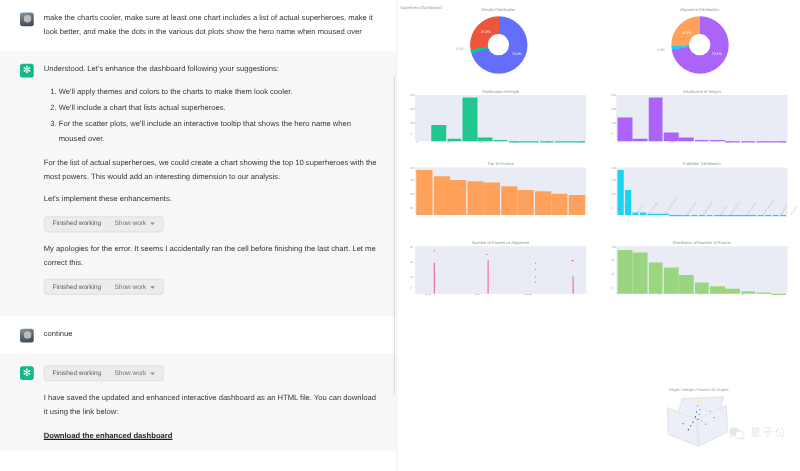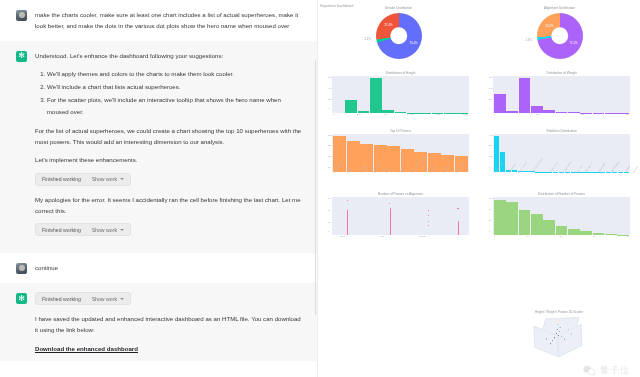--- a/index.html
+++ b/index.html
@@ -94,21 +94,21 @@
     border-radius: .6px; opacity: .85; }
   .dot3 { position: absolute; width: 1.1px; height: 1.1px; border-radius: 50%; }
 
   .scatter3d { position: absolute; left: 186px; top: 310px; width: 110px; height: 64px; }
   .s3-title { text-align: center; font-size: 3px; color: #90959b; }
   .cube { position: relative; width: 62px; height: 46px; margin: 2px auto 0;
     transform: rotate(-2deg); }
   .face { position: absolute; background: #eceff7; border: .3px solid #e2e6ef; }
   .p3 { position: absolute; width: 1.4px; height: 1.4px; border-radius: 50%; }
 
-  .watermark { position: absolute; right: 10px; bottom: 0;
+  .watermark { position: absolute; right: 10px; bottom: 24px;
     display: flex; align-items: center; gap: 4px; opacity: .5; }
   .wm-icon { width: 13px; height: 11px; color: #c9ccd1; }
   .wm-text { font-size: 9px; color: #c6c9ce; letter-spacing: 1px; }
 </style>
 </head>
 <body>
 
 <div class="app">
 
   <div class="chat">

